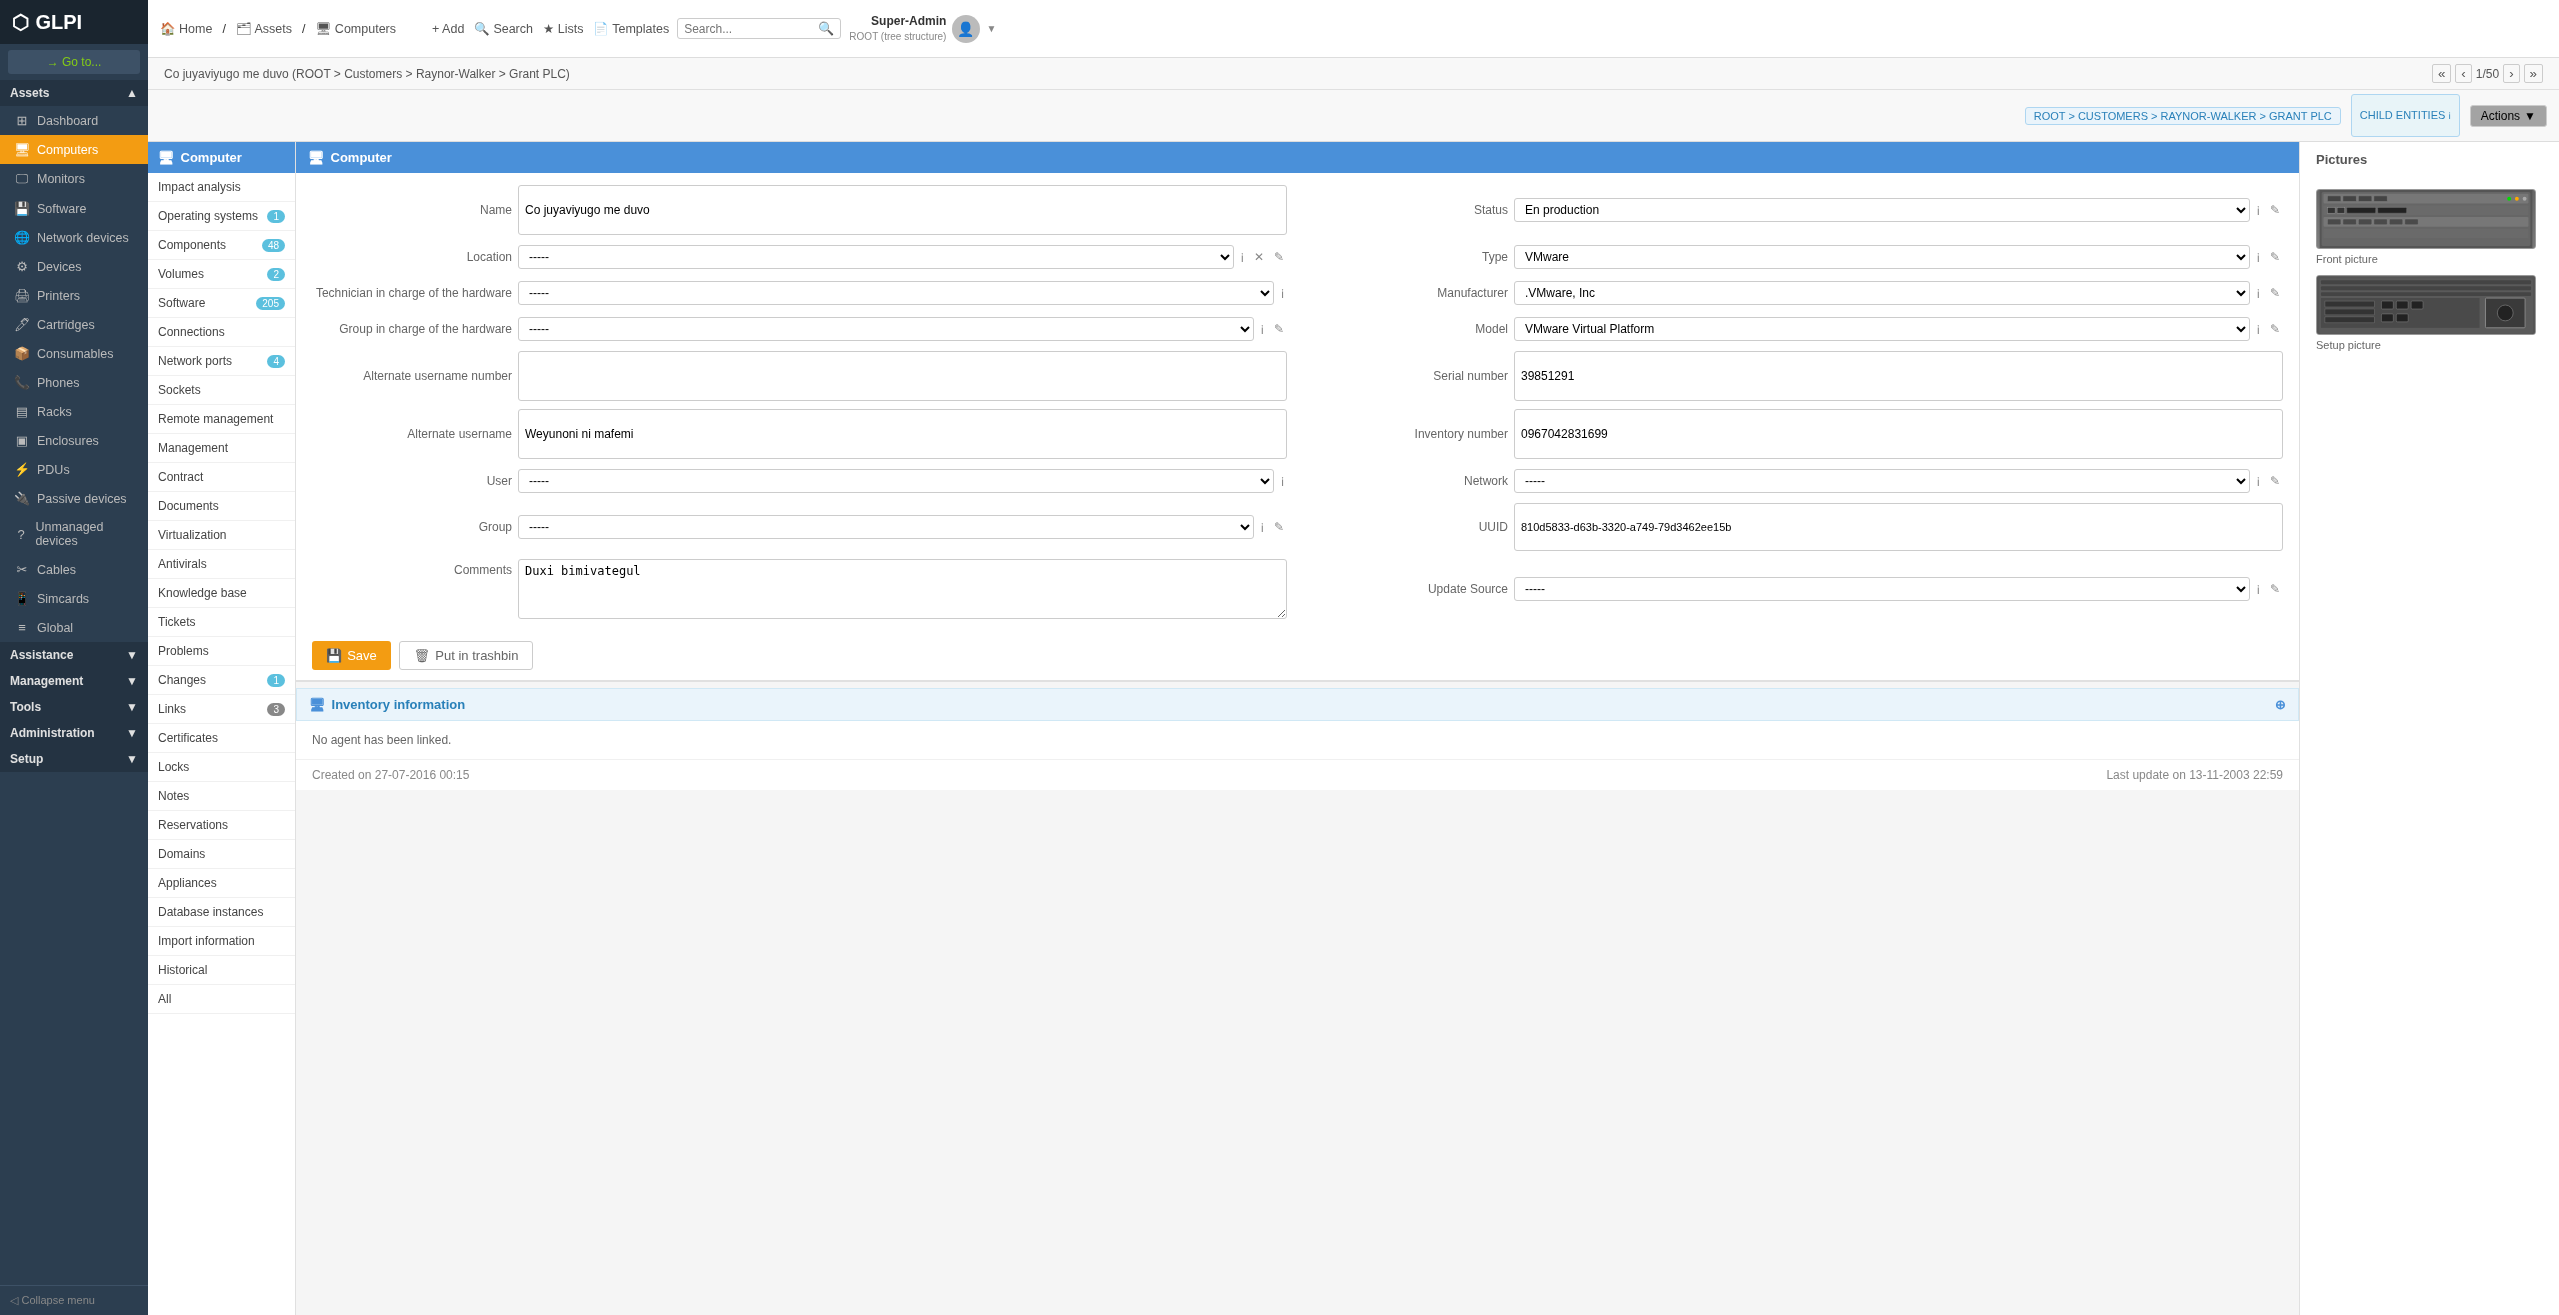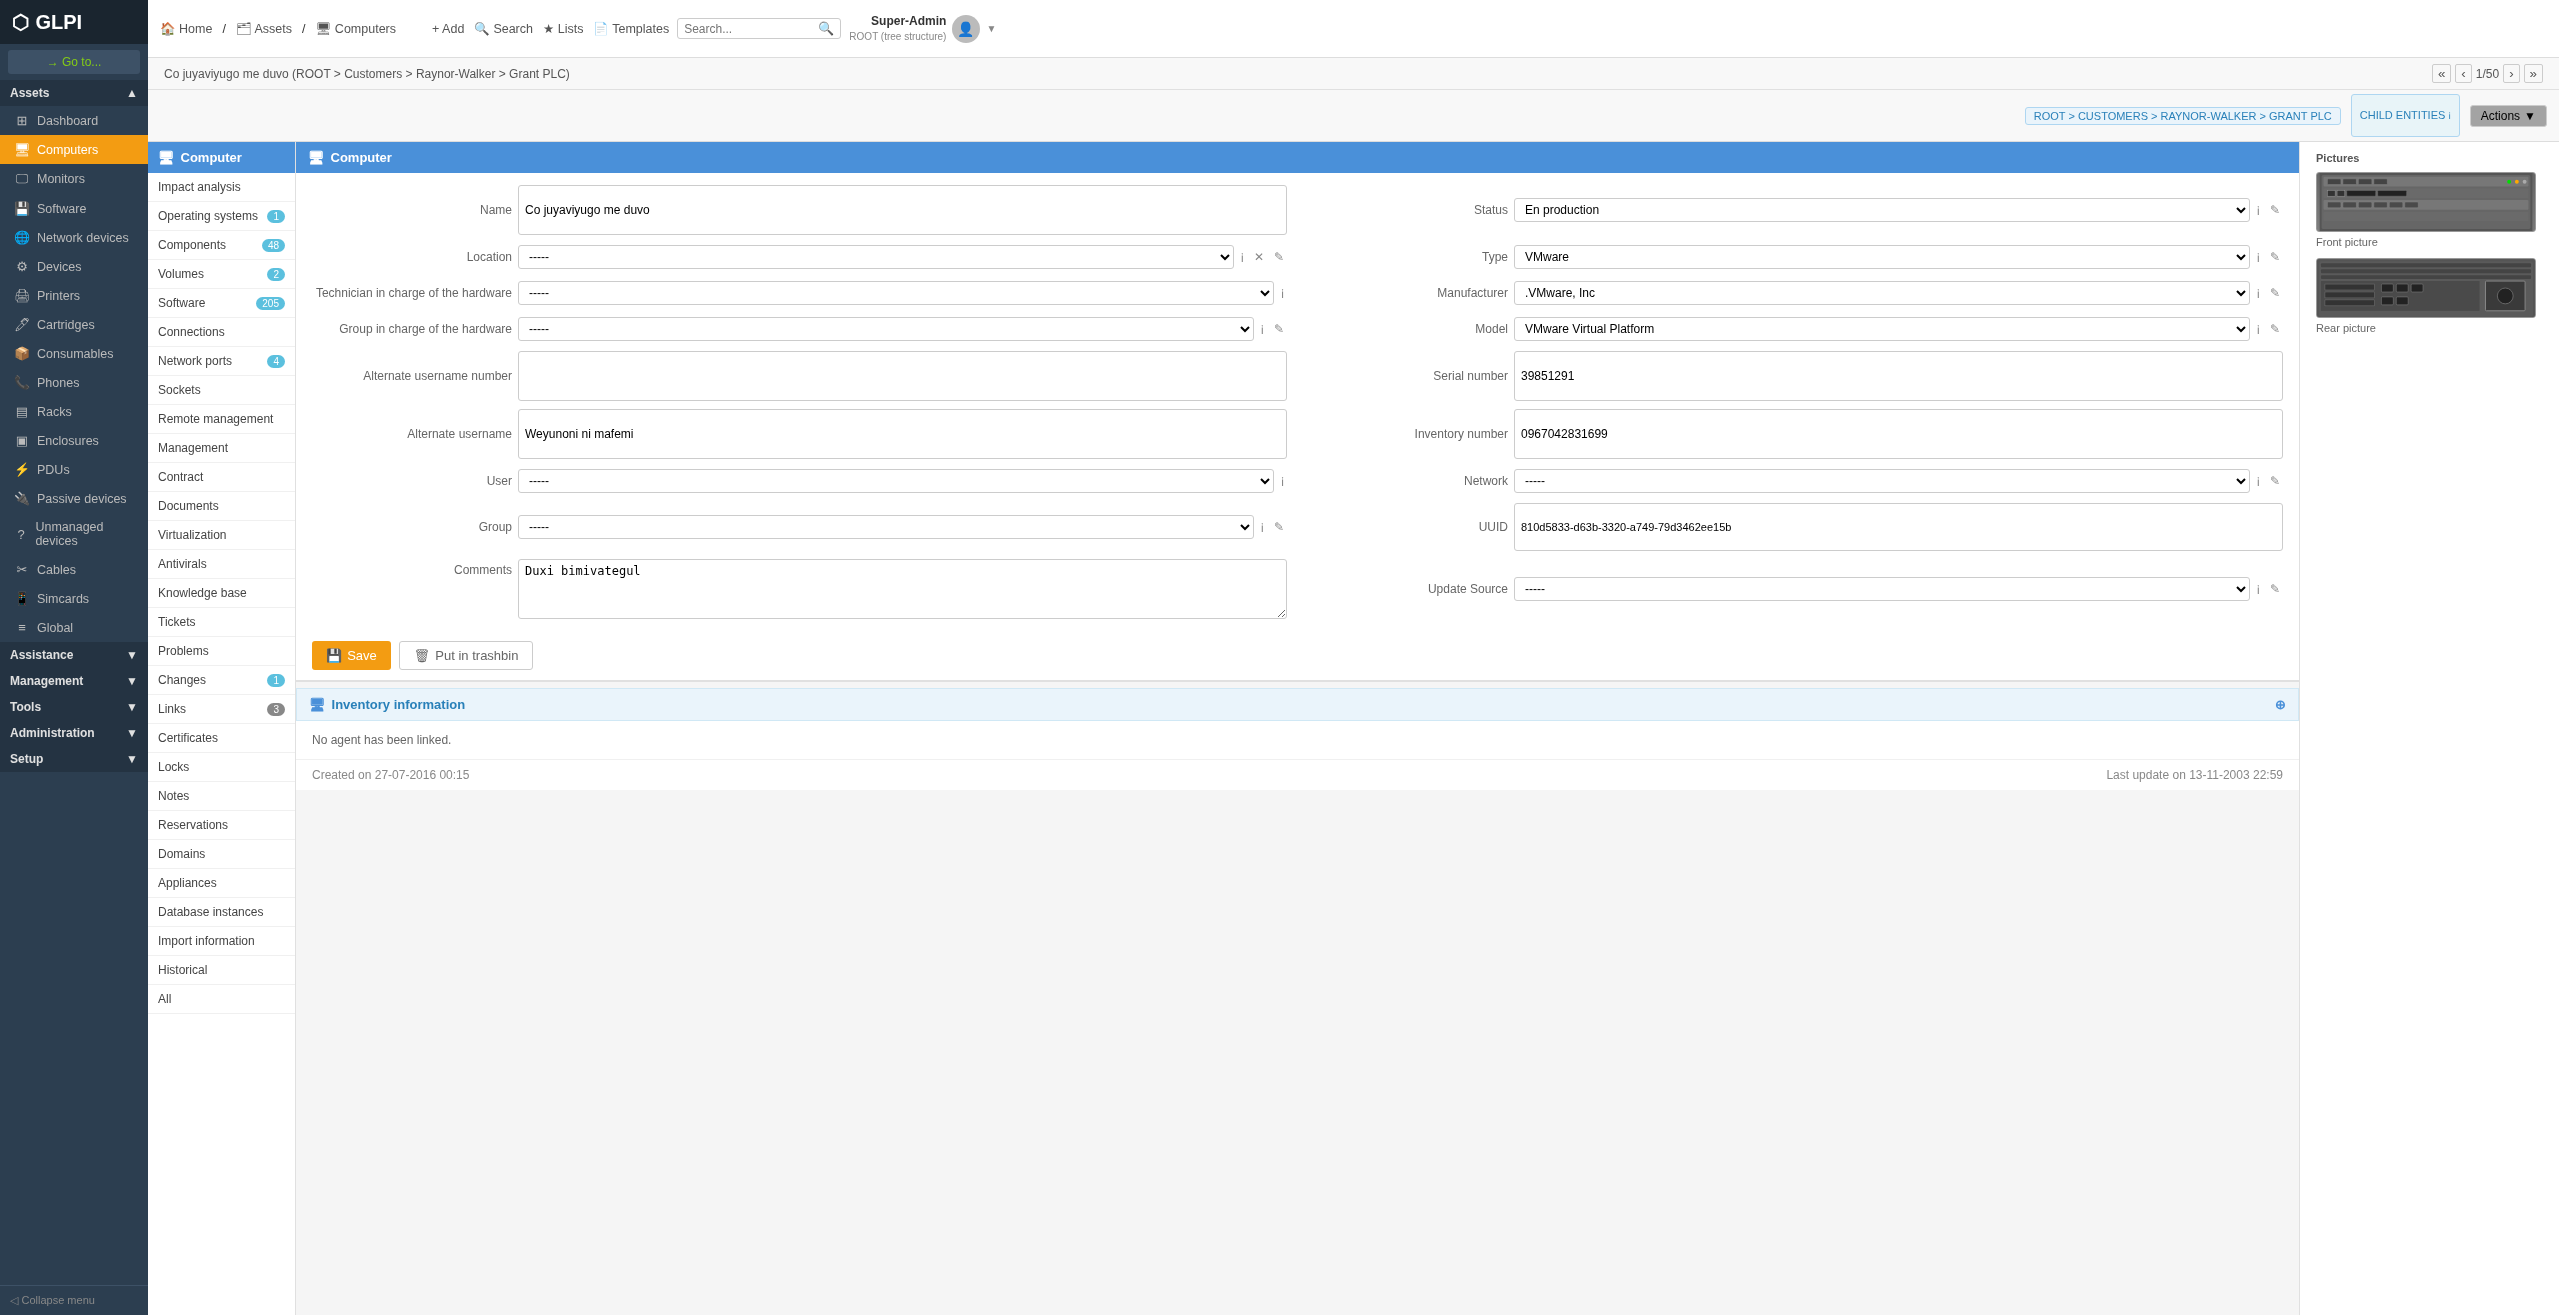--- a/index.html
+++ b/index.html
@@ -301,24 +301,24 @@
       font-size: 12px;
       color: #888;
       border-top: 1px solid #f0f0f0;
     }
 
     
     .pictures-section {
       padding: 10px 16px;
     }
     .pictures-title {
-      font-size: 11px;
+      font-size: 13px;
       font-weight: bold;
       color: #555;
-      margin-bottom: 8px;
+      margin-bottom: 22px;
     }
     .picture-img {
       width: 220px;
       height: 60px;
       background: linear-gradient(135deg, #666 0%, #888 30%, #555 60%, #777 100%);
       border: 1px solid #999;
       border-radius: 3px;
       margin-bottom: 4px;
       position: relative;
       overflow: hidden;
@@ -880,18 +880,18 @@
             <rect x="8" y="33" width="50" height="6" fill="#333" stroke="#777" stroke-width="0.5"></rect>
             <rect x="8" y="41" width="50" height="6" fill="#333" stroke="#777" stroke-width="0.5"></rect>
 
             <rect x="65" y="25" width="12" height="8" fill="#222" stroke="#888" stroke-width="0.5" rx="1"></rect>
             <rect x="80" y="25" width="12" height="8" fill="#222" stroke="#888" stroke-width="0.5" rx="1"></rect>
             <rect x="95" y="25" width="12" height="8" fill="#222" stroke="#888" stroke-width="0.5" rx="1"></rect>
             <rect x="65" y="38" width="12" height="8" fill="#222" stroke="#888" stroke-width="0.5" rx="1"></rect>
             <rect x="80" y="38" width="12" height="8" fill="#222" stroke="#888" stroke-width="0.5" rx="1"></rect>
           </svg>
         </div>
-        <div class="picture-label">Rear picture</div>
+        <div class="picture-label">Setup picture</div>
       </div>
     </div>
 
   </div>
 </div>
 
 </body></html>

